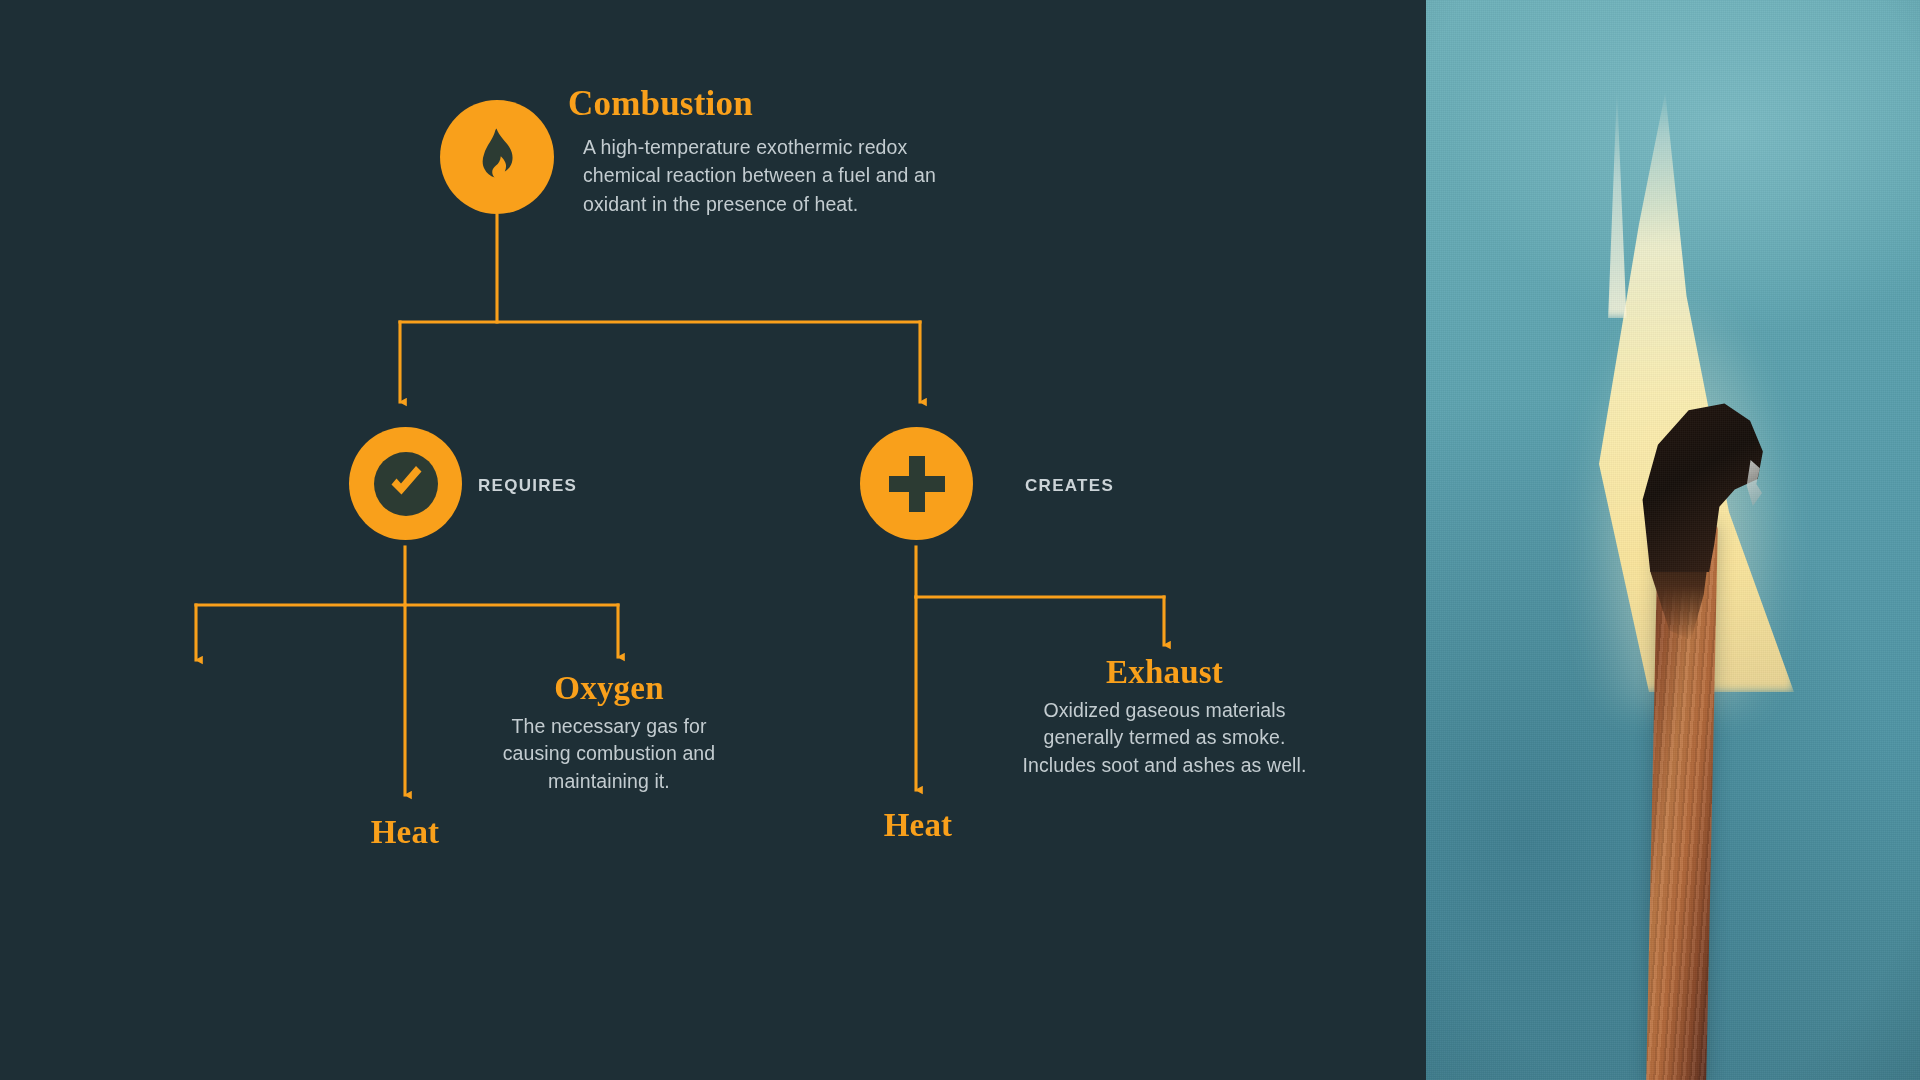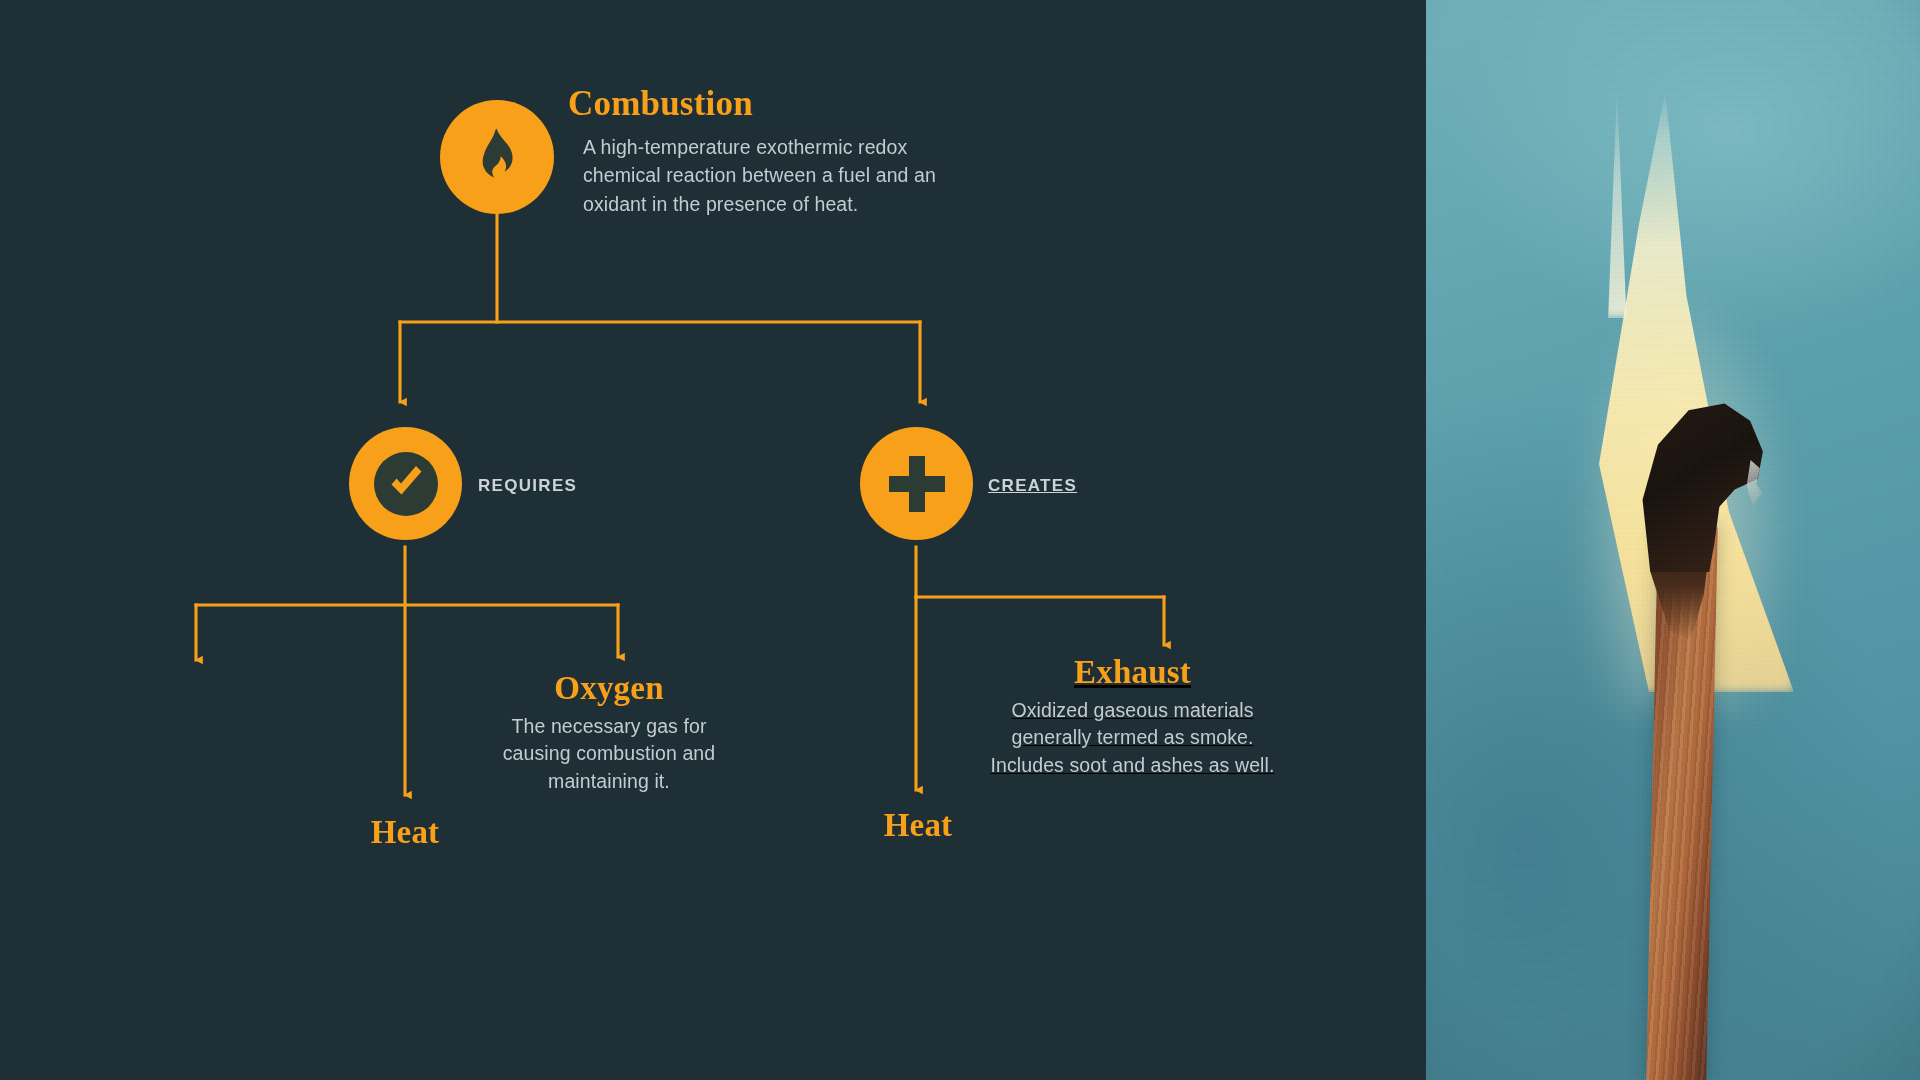--- a/index.html
+++ b/index.html
@@ -232,37 +232,37 @@
     </div>
     <div class="rel-label" style="left:478px; top:477px;">REQUIRES</div>
 
     <div class="node-circle" style="left:860px; top:427px; width:113px; height:113px;">
       <span>
         <svg width="62" height="62" viewBox="0 0 62 62" aria-hidden="true">
           <path d="M23 3 L39 3 L39 23 L59 23 L59 39 L39 39 L39 59 L23 59 L23 39 L3 39 L3 23 L23 23 Z" fill="#2c3b33"></path>
         </svg>
       </span>
     </div>
-    <div class="rel-label" style="left:988px; top:477px;text-decoration:underline;">CREATES</div>
+    <div class="rel-label" style="left:1025px; top:477px;">CREATES</div>
 
 
     <div class="leaf" style="left:285px; top:815px; width:240px;">
       <div class="leaf-title">Heat</div>
     </div>
 
     <div class="leaf" style="left:484px; top:671px; width:250px;">
       <div class="leaf-title">Oxygen</div>
       <div class="leaf-desc">The necessary gas for causing combustion and maintaining it.</div>
     </div>
 
     <div class="leaf" style="left:793px; top:808px; width:250px;">
       <div class="leaf-title">Heat</div>
     </div>
 
-    <div class="leaf" style="left:980px; top:655px; width:305px;text-decoration:underline;">
+    <div class="leaf" style="left:1012px; top:655px; width:305px;">
       <div class="leaf-title">Exhaust</div>
       <div class="leaf-desc">Oxidized gaseous materials generally termed as smoke. Includes soot and ashes as well.</div>
     </div>
 
   </div>
 
   <div id="photo-panel">
     <div class="photo-bg"></div>
     <div class="flame-wrap">
       <div class="flame-haze"></div>

